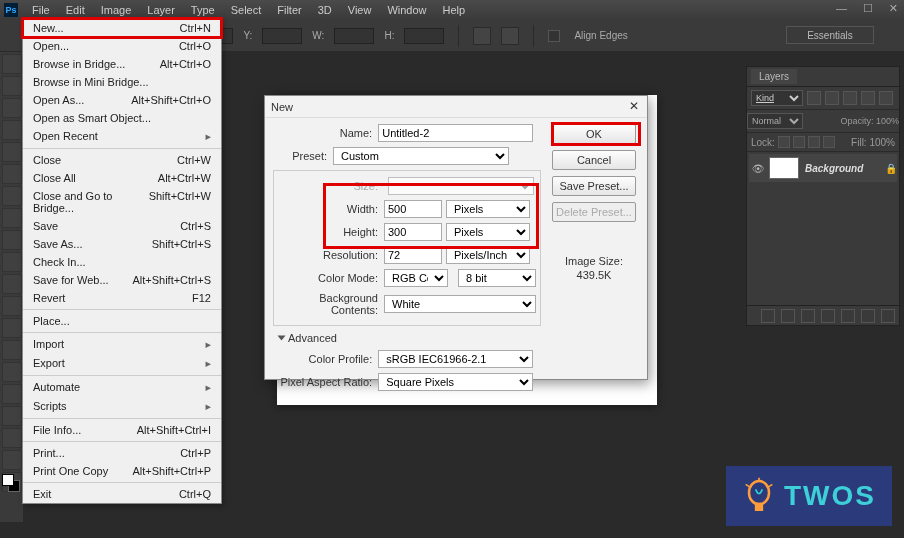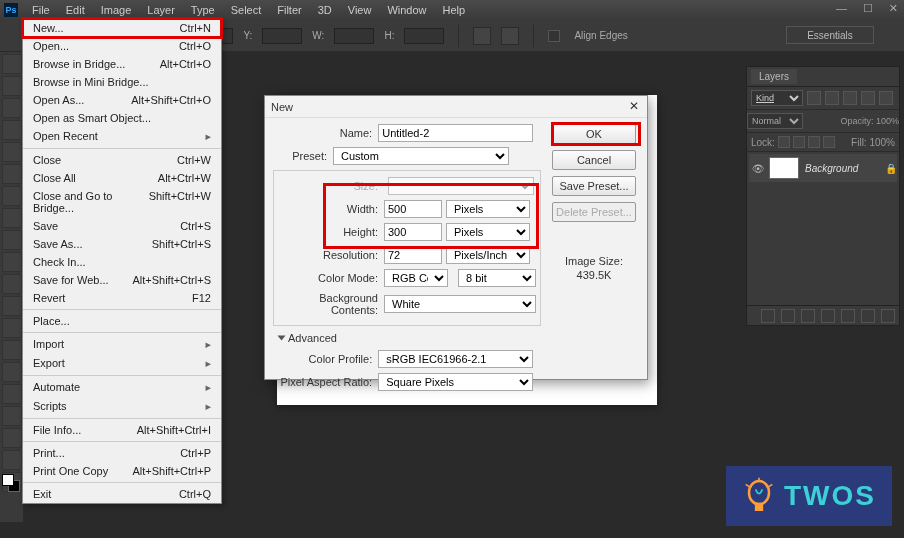--- a/index.html
+++ b/index.html
@@ -67,21 +67,21 @@
 .layers .blendrow { display: flex; align-items: center; justify-content: space-between; padding: 3px 0; border-bottom: 1px solid #2a2a2a; }
 .layers .blendrow select { width: 56px; height: 16px; background: #333; color: #aaa; border: 1px solid #555; font-size: 9px; }
 .layers .blendrow .op { font-size: 9px; color: #999; }
 .layers .lockrow { display: flex; align-items: center; padding: 3px 4px; gap: 3px; border-bottom: 1px solid #2a2a2a; }
 .layers .lockrow span { font-size: 10px; color: #999; }
 .layers .lockrow .icn { width: 12px; height: 12px; background: #444; border: 1px solid #555; }
 .layers .layerlist { padding: 2px; }
 .layers .layer { display: flex; align-items: center; background: #444; height: 28px; margin-bottom: 2px; padding: 2px; }
 .layers .layer .eye { width: 14px; height: 14px; margin-right: 4px; display:flex; align-items:center; justify-content:center; }
 .layers .layer .thumb { width: 30px; height: 22px; background: #fff; border: 1px solid #666; margin-right: 6px; }
-.layers .layer .name { font-style: italic; color: #ddd; }
+.layers .layer .name { font-style: italic; color: #ddd; font-weight: bold; }
 .layers .layer .lock { margin-left: auto; width: 10px; height: 10px; }
 .layers .bottom { position: absolute; bottom: 0; left: 0; right: 0; height: 20px; display: flex; align-items: center; justify-content: flex-end; padding: 0 4px; gap: 6px; border-top: 1px solid #222; }
 .layers .bottom .icn { width: 14px; height: 14px; background: #3a3a3a; border: 1px solid #555; }
 
 
 .watermark { position: absolute; right: 12px; bottom: 12px; background: #2a3a7a; padding: 10px 16px; display: flex; align-items: center; gap: 8px; }
 .watermark svg { width: 34px; height: 40px; }
 .watermark span { color: #3dd0d8; font-size: 28px; font-weight: 800; letter-spacing: 2px; font-family: Arial Black, Arial, sans-serif; }
 </style>
 </head>

